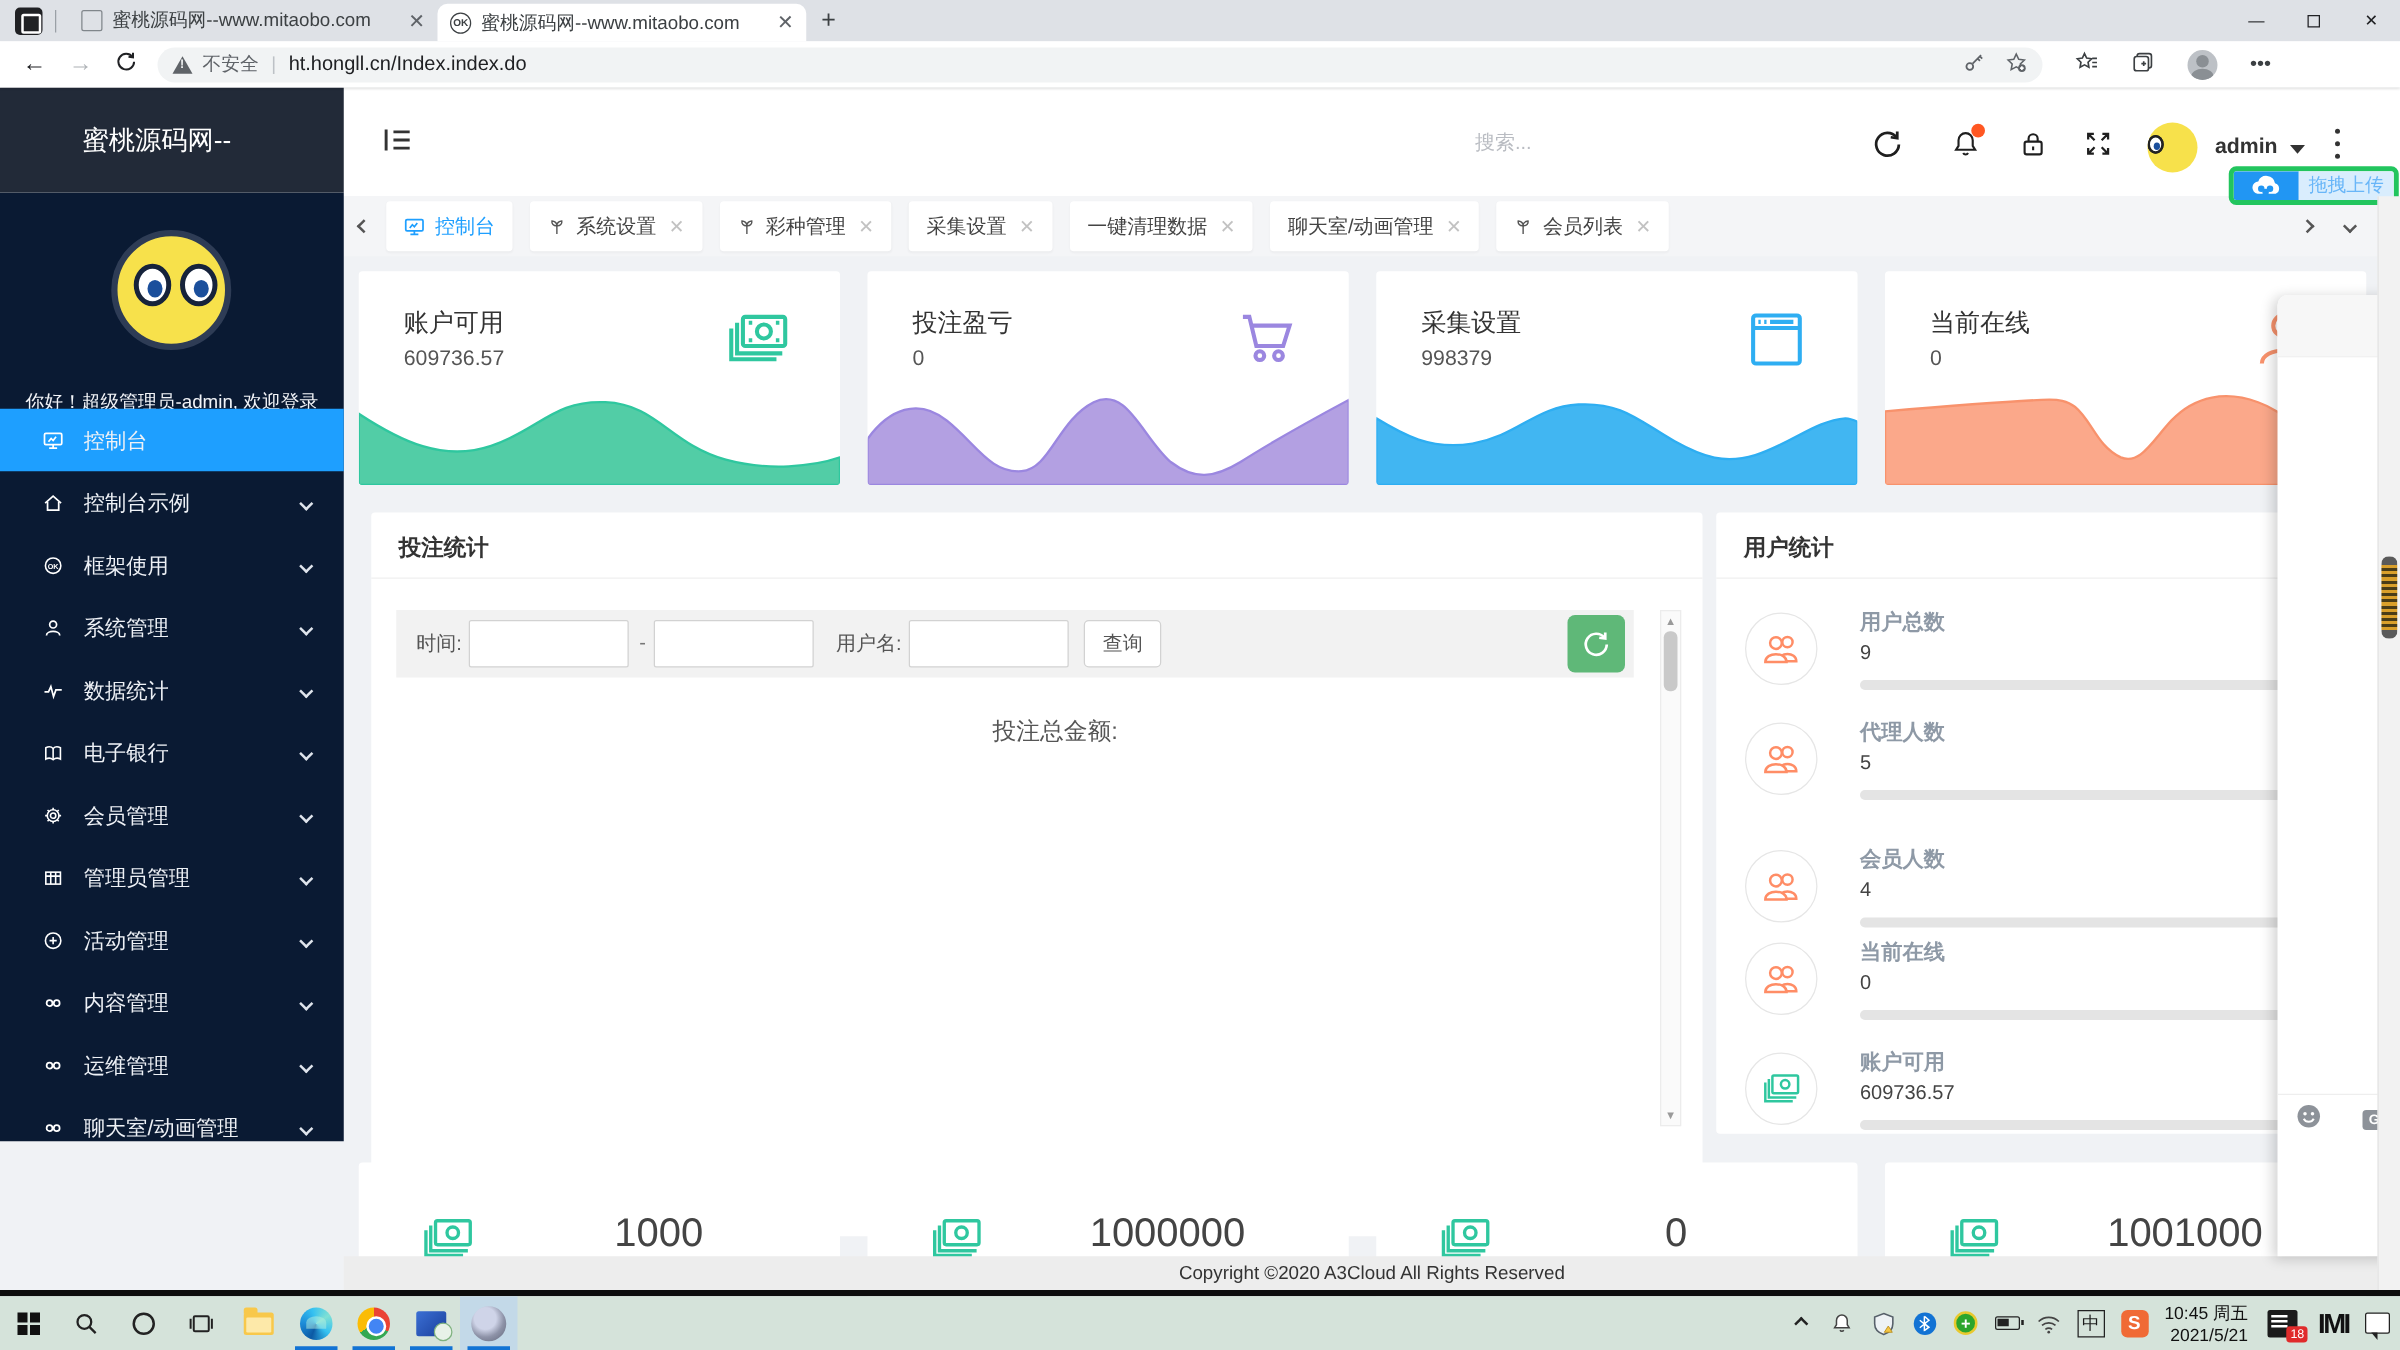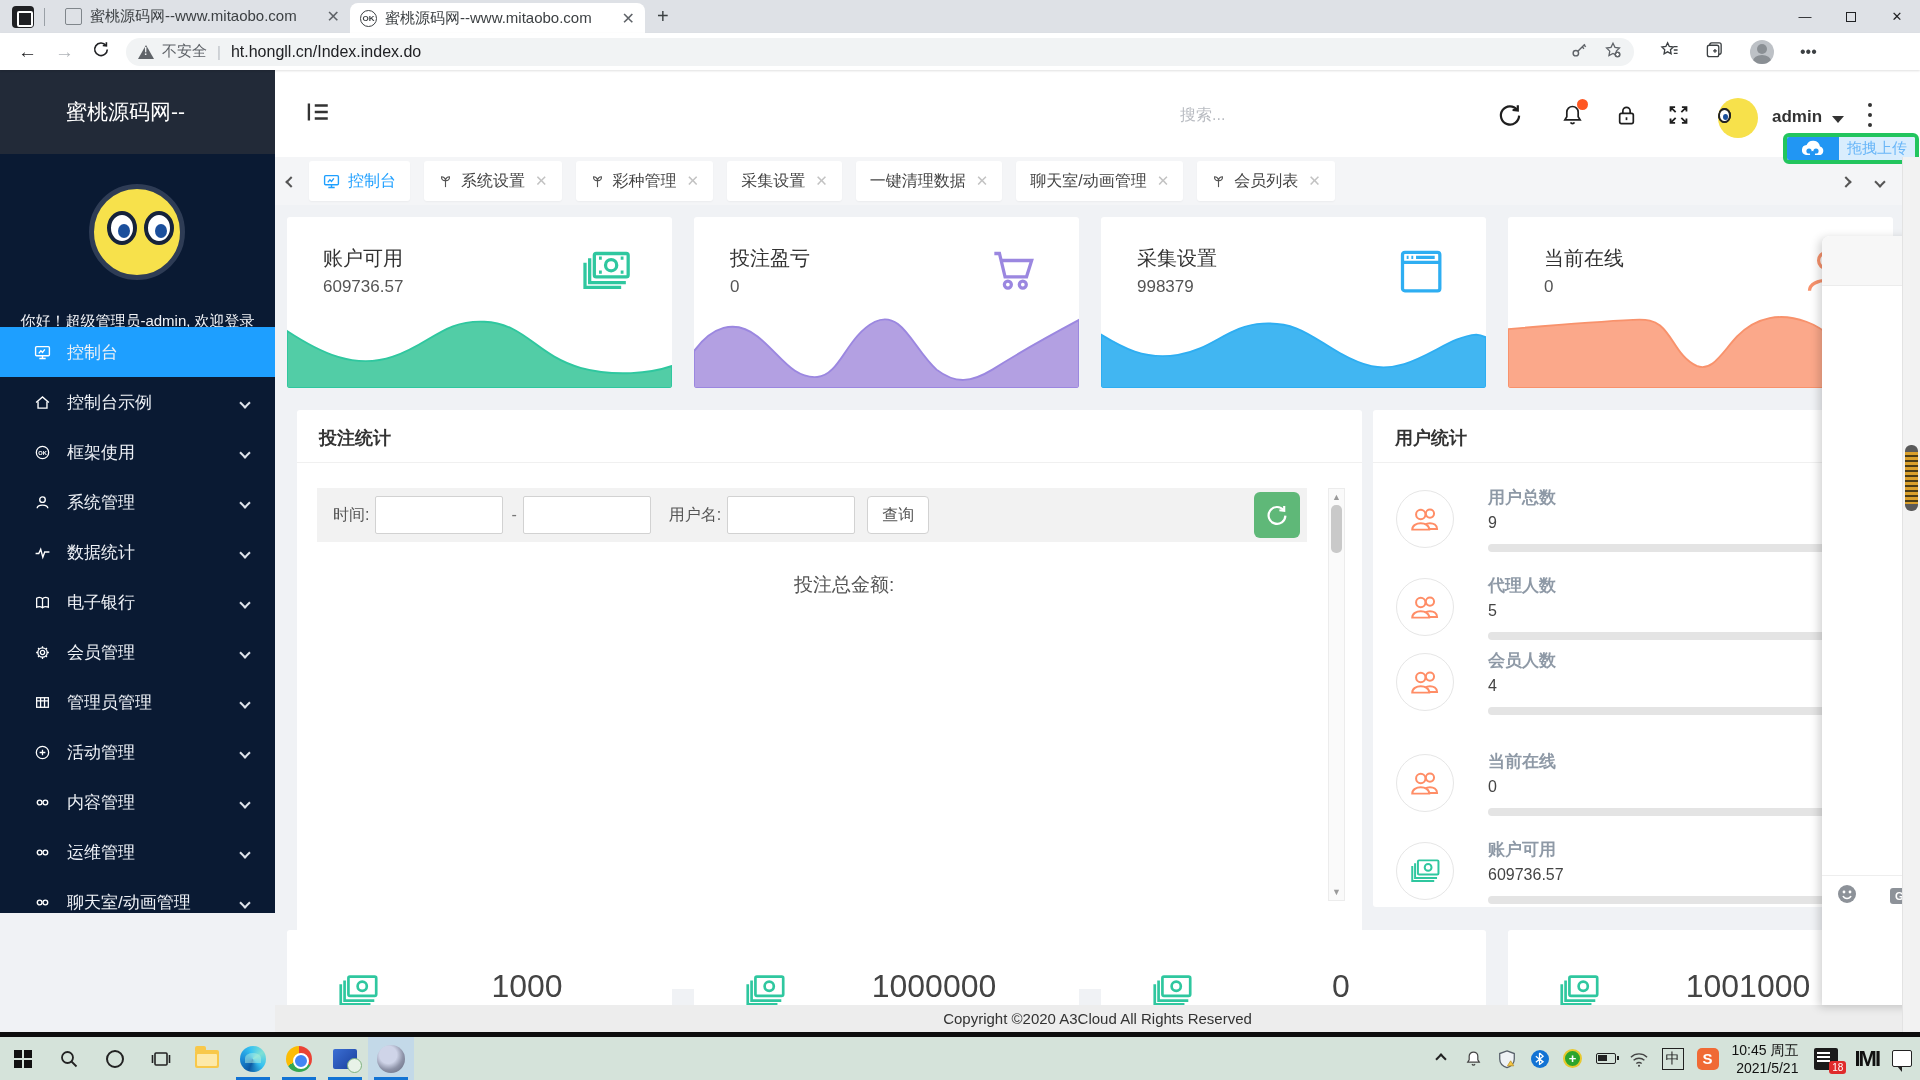--- a/index.html
+++ b/index.html
@@ -567,21 +567,21 @@
             <circle cx="15.5" cy="8.2" r="2.9"></circle>
             <path d="M10.5,19 C10.5,13.6 20.5,13.6 20.5,19 Z"></path>
             <circle cx="9" cy="8.8" r="3.3"></circle>
             <path d="M3,19.5 C3,13.6 15,13.6 15,19.5 Z"></path>
           </svg>
       </span>
       <span class="ulabel">代理人数</span>
       <span class="uval">5</span>
       <span class="ubar"></span>
     </div>
-    <div class="urow" style="top:229px">
+    <div class="urow" style="top:256px">
       <span class="ucirc" style="color: rgb(255, 141, 102);">
         <svg width="34" height="34" viewBox="0 0 24 24" stroke="currentColor" stroke-width="1.4" fill="#fff">
             <circle cx="15.5" cy="8.2" r="2.9"></circle>
             <path d="M10.5,19 C10.5,13.6 20.5,13.6 20.5,19 Z"></path>
             <circle cx="9" cy="8.8" r="3.3"></circle>
             <path d="M3,19.5 C3,13.6 15,13.6 15,19.5 Z"></path>
           </svg>
       </span>
       <span class="ulabel">会员人数</span>
       <span class="uval">4</span>

